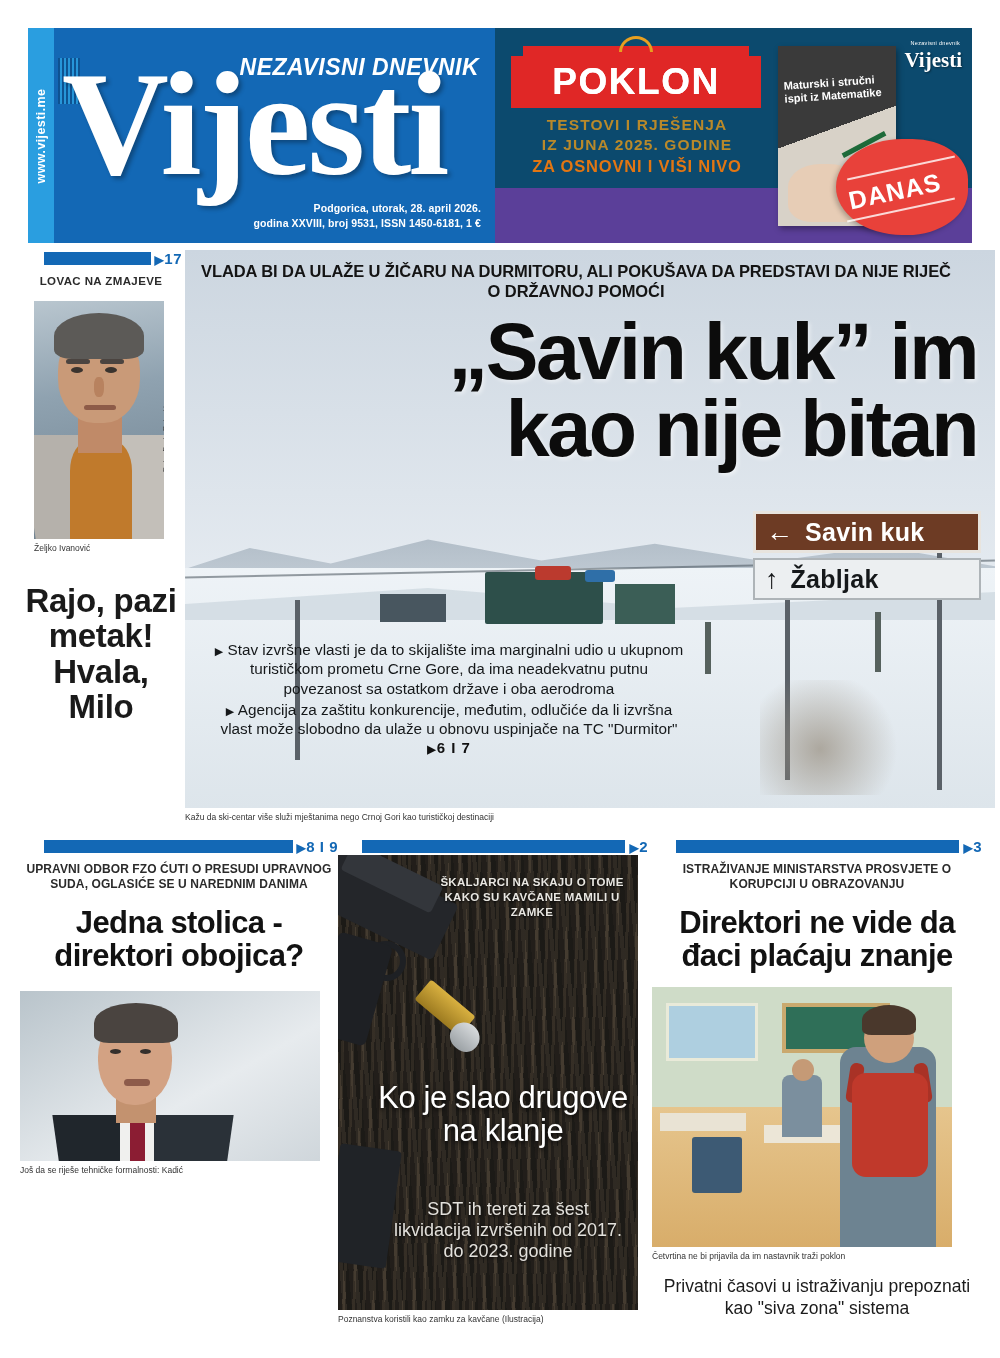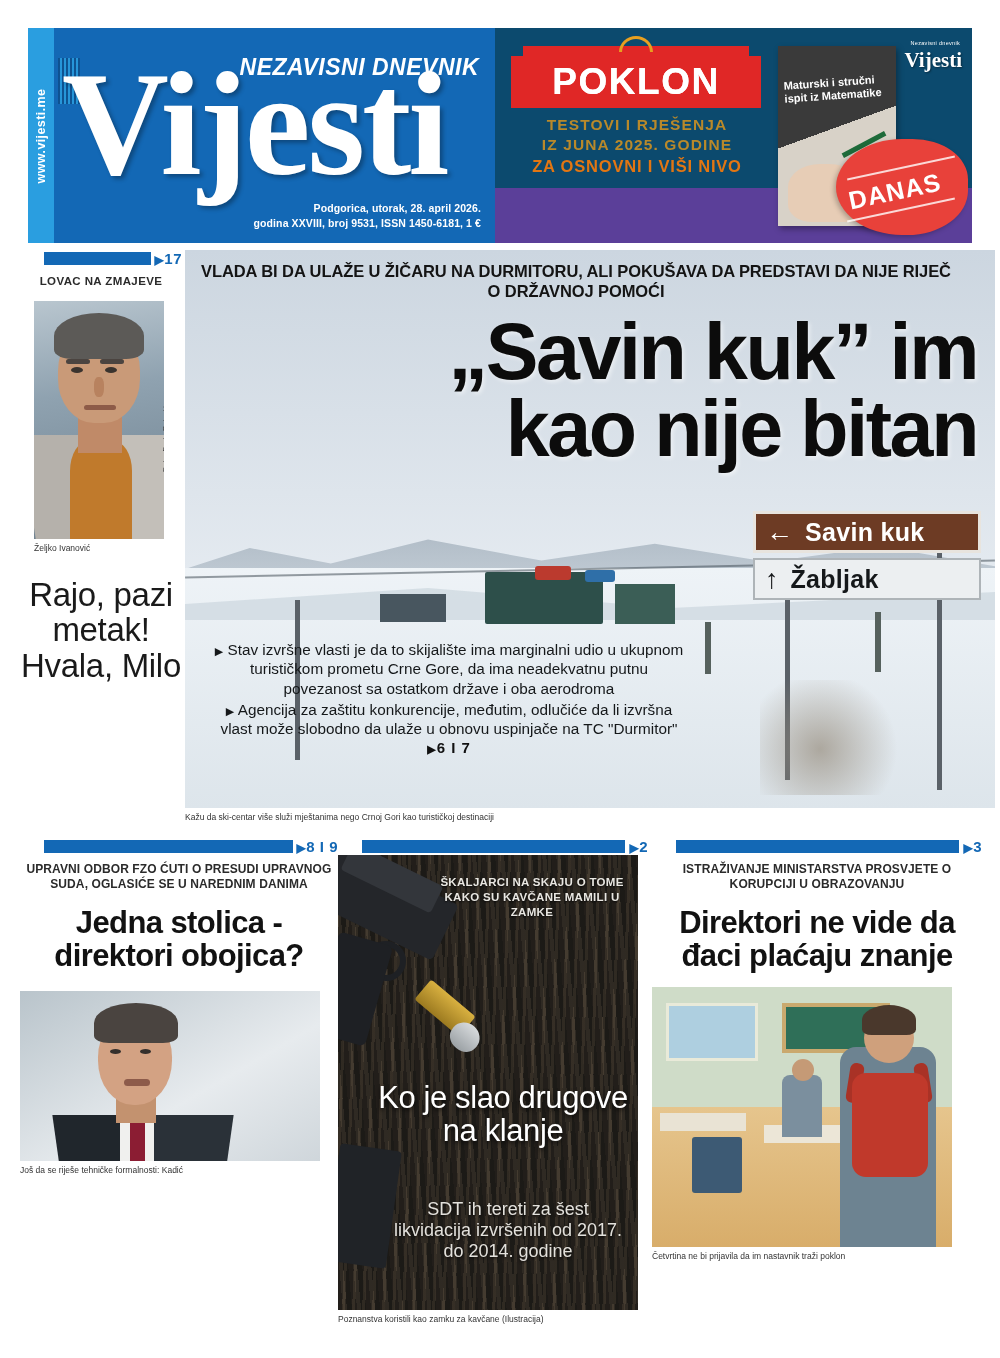--- a/index.html
+++ b/index.html
@@ -139,21 +139,21 @@
   .neck { position:absolute; left:44px; top:116px; width:44px; height:36px; background:#c08a68; }
   .shirt { position:absolute; left:36px; top:140px; width:62px; height:100px; background:#c07a2c; border-radius:30% 30% 0 0;}
   .jacket-l { position:absolute; left:-6px; top:134px; width:66px; height:110px; background:#b5b1ab; transform:skewX(9deg); }
   .jacket-r { position:absolute; left:78px; top:134px; width:70px; height:110px; background:#c3bfb9; transform:skewX(-9deg); }
   .side-credit {
     position:absolute; right:-2px; top:100px; transform:rotate(-90deg); transform-origin:right center;
     font-size:8px; color:#3a3a3a; white-space:nowrap;
   }
   .side-caption { margin:4px 0 0 14px; font-size:8.5px; color:#333; }
   .side-head {
-    margin-top:24px; text-align:center; font-size:33px; font-weight:normal;
+    margin-top:30px; text-align:center; font-size:33px; font-weight:bold;
     line-height:1.07; color:#1a1a1a; letter-spacing:-.3px;
   }
 
   
   .lead { position:absolute; left:185px; top:250px; width:810px; }
   .lead-photo {
     position:relative; width:810px; height:558px; overflow:hidden;
     background: linear-gradient(#d9e2ea 0%, #cfd8e1 38%, #e8eef3 40%, #e2e8ee 100%);
   }
   .sky { position:absolute; inset:0 0 42% 0; background:linear-gradient(#ccd6e0,#e4eaf0); }
@@ -438,21 +438,21 @@
       <div class="wood-grain"></div>
       <div class="gun-body"></div>
       <div class="gun-slide"></div>
       <div class="gun-trigger"></div>
       <div class="gun-grip"></div>
       <div class="bullet-case"></div>
       <div class="bullet-tip"></div>
       <div class="gun-mag"></div>
       <div class="b-kicker">ŠKALJARCI NA SKAJU O TOME KAKO SU KAVČANE MAMILI U ZAMKE</div>
       <div class="b-head">Ko je slao drugove na klanje</div>
-      <div class="b-sub">SDT ih tereti za šest likvidacija izvršenih od 2017. do 2014. godine</div>
+      <div class="b-sub">SDT ih tereti za šest likvidacija izvršenih od 2017. do 2023. godine</div>
       <div class="b-credit">Foto: Shutterstock</div>
     </div>
     <div class="col-caption">Poznanstva koristili kao zamku za kavčane (Ilustracija)</div>
   </div>
 
   <div class="colC">
     <div class="rule-row" style="position:relative; width:330px;">
       <div class="rule-bar"></div>
       <div class="rule-ref">
         <span class="tri">▶</span><span>3</span>
@@ -474,15 +474,16 @@
       <div class="cls-kid2h"></div>
       <div class="cls-main-kid"></div>
       <div class="cls-main-head"></div>
       <div class="cls-main-hair"></div>
       <div class="cls-strapl"></div>
       <div class="cls-strapr"></div>
       <div class="cls-backpack"></div>
 
     </div>
     <div class="col-caption">Četvrtina ne bi prijavila da im nastavnik traži poklon</div>
+    <div class="col-tagline">Privatni časovi u istraživanju prepoznati kao "siva zona" sistema</div>
   </div>
 
 </div>
 
 </body></html>

